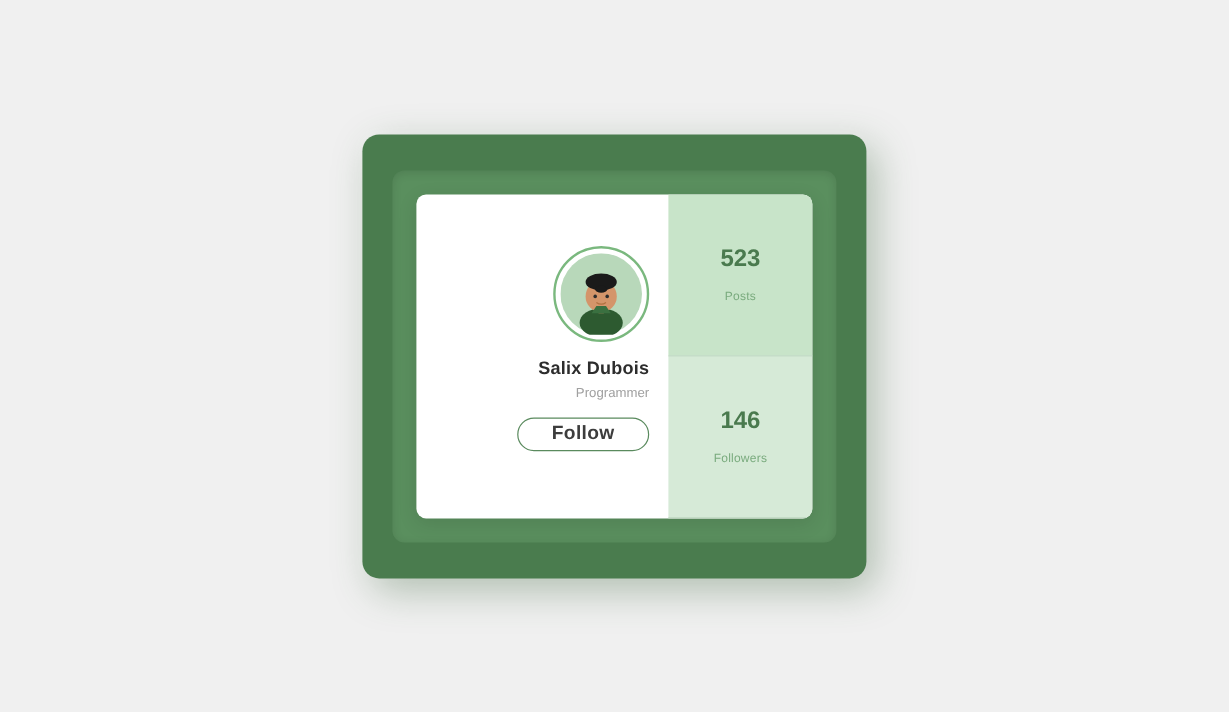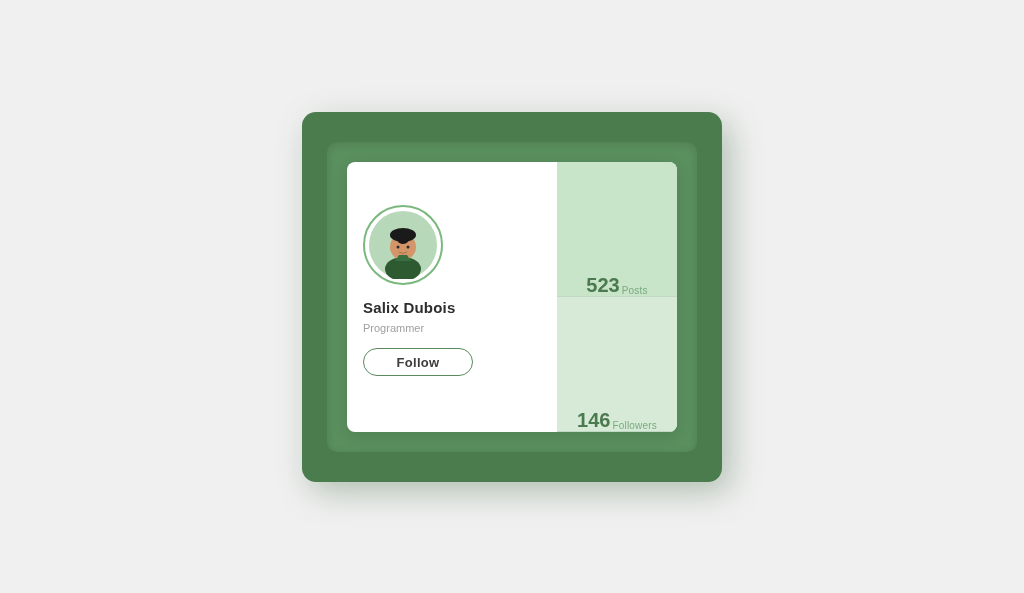--- a/index.html
+++ b/index.html
@@ -45,21 +45,21 @@
       display: flex;
       flex-direction: row;
       overflow: hidden;
       box-shadow: 0 4px 16px rgba(0,0,0,0.10);
     }
 
     .left-panel {
       flex: 1;
       display: flex;
       flex-direction: column;
-      align-items: flex-start;
+      align-items: flex-end;
       justify-content: center;
       padding: 18px 16px 30px 16px;
       gap: 6px;
     }
 
     .avatar-ring {
       width: 80px;
       height: 80px;
       border-radius: 50%;
       border: 2.5px solid #7ab87e;
@@ -90,43 +90,43 @@
       text-align: center;
       margin-bottom: 8px;
     }
 
     .btn-follow, .btn-message {
       width: 110px;
       height: 28px;
       border-radius: 20px;
       border: 1.5px solid #5a8a5e;
       background: transparent;
-      font-size: 13px;
+      font-size: 16px;
       color: #3d3d3d;
       font-weight: 600;
       cursor: pointer;
       letter-spacing: 0.3px;
     }
 
     .btn-message {
       margin-top: 6px;
     }
 
     .right-panel {
       width: 120px;
       display: flex;
       flex-direction: column;
     }
 
     .stat-box {
       flex: 1;
       background: #d6ead7;
       display: flex;
-      flex-direction: row;
-      align-items: flex-end;
+      flex-direction: column;
+      align-items: center;
       justify-content: center;
       gap: 2px;
     }
 
     .stat-box:nth-child(1) {
       background: #c8e4c9;
     }
 
     .stat-box:nth-child(2) {
       background: #d6ead7;

